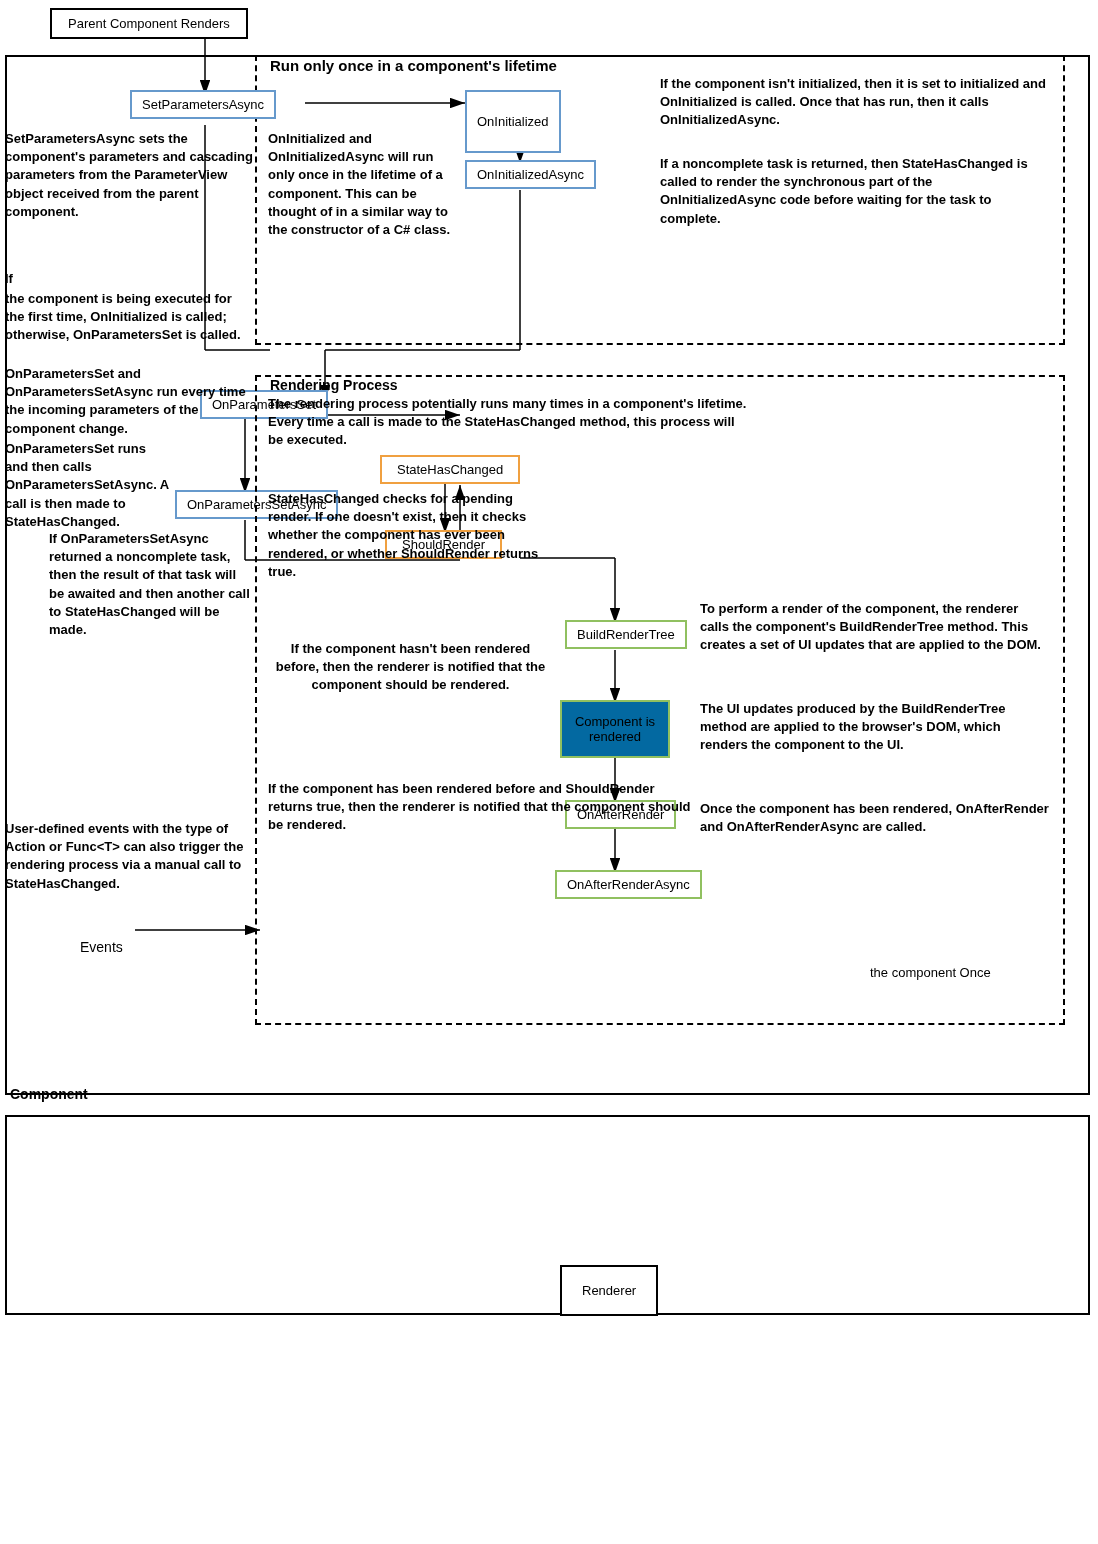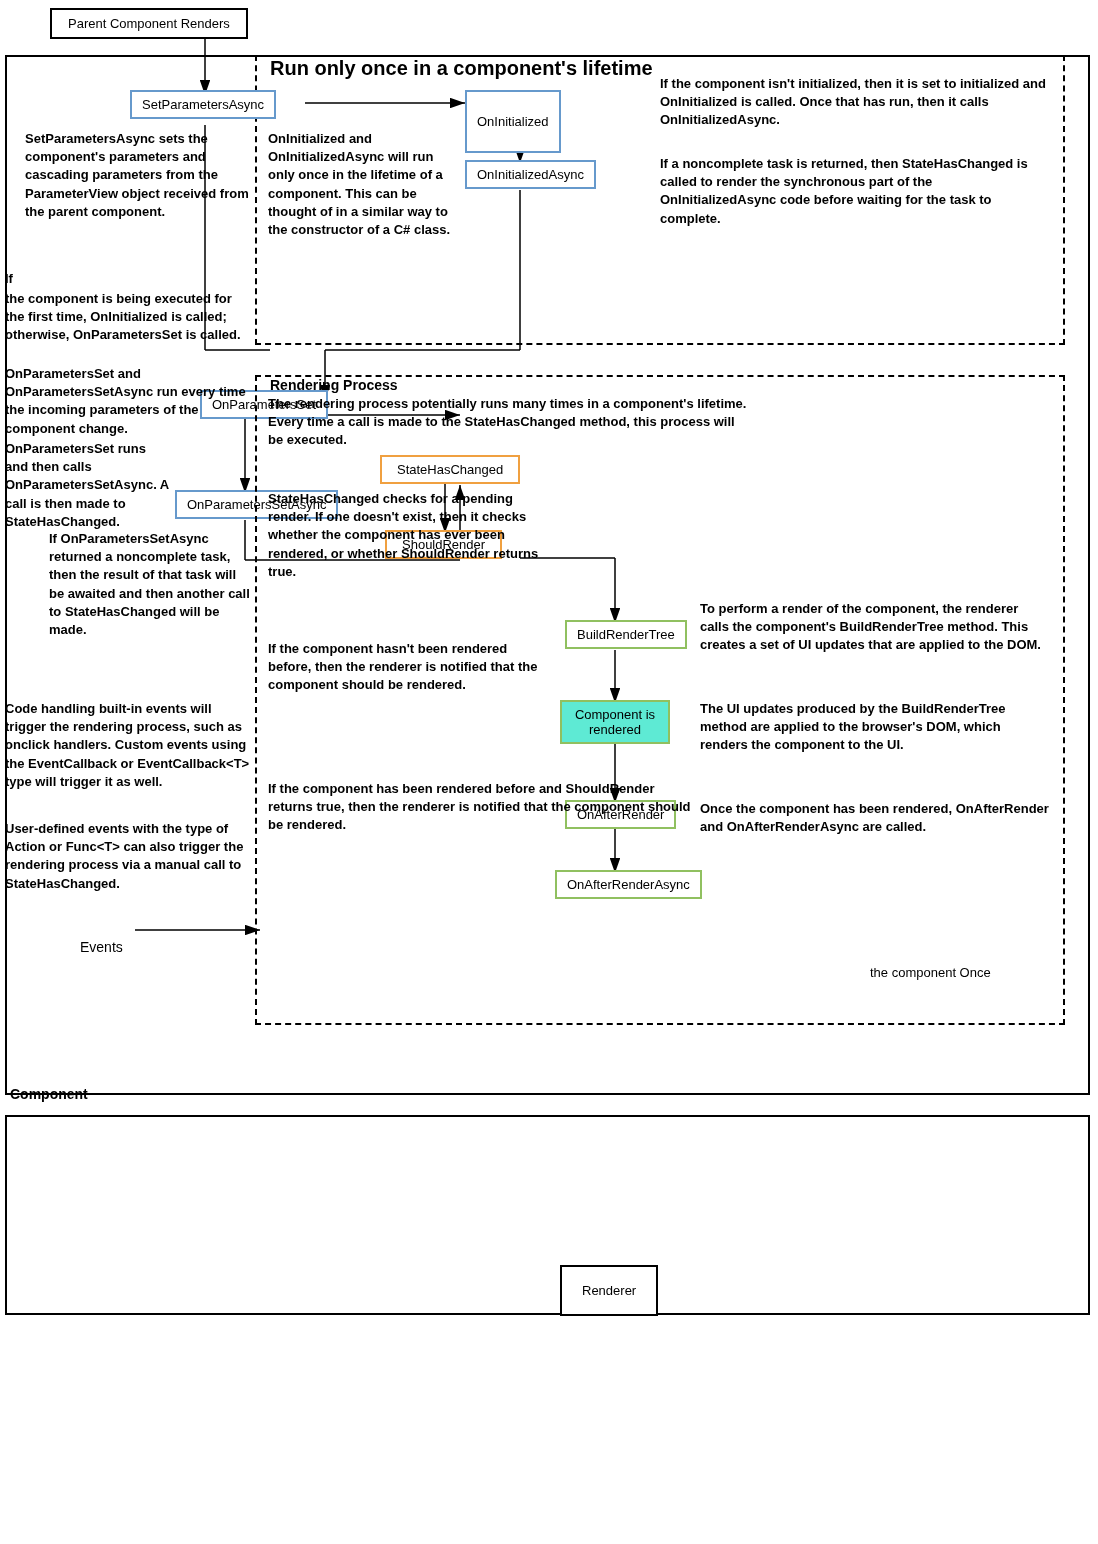--- a/index.html
+++ b/index.html
@@ -146,22 +146,22 @@
       padding: 5px 10px;
       background: #fff;
     }
 
     
     .component-rendered-box {
       position: absolute;
       top: 700px;
       left: 560px;
       border: 2px solid #90c060;
-      padding: 5px 10px;
-      background: #5eead4;
+      padding: 12px 10px;
+      background: #0369a1;
       text-align: center;
       width: 110px;
     }
 
     
     .on-after-render-box {
       position: absolute;
       top: 800px;
       left: 565px;
       border: 2px solid #90c060;
@@ -288,21 +288,21 @@
     <line x1="135" y1="930" x2="260" y2="930" stroke="#000" stroke-width="1.5" marker-end="url(#arrowhead)"></line>
   </svg>
 
   <div class="parent-box">
     <span>Parent Component Renders</span>
   </div>
 
   <div class="component-outer-box"></div>
 
   <div class="run-once-box"></div>
-  <div class="run-once-label" style="font-weight:bold;font-size:20px;">Run only once in a component's lifetime</div>
+  <div class="run-once-label" style="font-weight:bold;font-size:15px;">Run only once in a component's lifetime</div>
 
   <div class="set-params-box">
     <span>SetParametersAsync</span>
   </div>
 
   <div class="on-initialized-box">
     <span>OnInitialized</span>
   </div>
 
   <div class="on-initialized-async-box">
@@ -345,43 +345,40 @@
     <span>OnAfterRenderAsync</span>
   </div>
 
   <div style="position:absolute; top:895px; left:58px; width:80px; height:80px;">
 
     <span style="position:absolute;top:44px;left:22px;z-index:2;font-size:14px;">Events</span>
   </div>
 
   <div class="component-label">Component</div>
 
-  <div class="text-block" style="top:130px; left:5px; width:248px;padding-left:20px;">
+  <div class="text-block" style="top:130px; left:5px; width:248px;">
     <strong><span>SetParametersAsync</span> <span>sets the component's parameters and cascading parameters from the ParameterView object received from the parent component.</span></strong>
   </div>
 
   <div class="text-block" style="top:290px; left:5px; width:248px;">
     <strong><span>the component is being executed for the first time, OnInitialized is called; otherwise, OnParametersSet is called.</span></strong>
   </div>
 
   <div class="text-block" style="top:365px; left:5px; width:248px;">
     <strong><span>OnParametersSet and OnParametersSetAsync run every time the incoming parameters of the component change.</span></strong>
   </div>
 
   <div class="text-block" style="top:440px; left:5px; width:165px;">
     <strong><span>OnParametersSet runs and then calls OnParametersSetAsync. A call is then made to StateHasChanged.</span></strong>
   </div>
 
   <div class="text-block" style="top:530px; left:5px; width:248px;padding-left:44px;">
     <strong><span>If OnParametersSetAsync returned a noncomplete task, then the result of that task will be awaited and then another call to StateHasChanged will be made.</span></strong>
   </div>
 
-  <div class="text-block" style="top:700px; left:5px; width:248px;">
-    <strong><span>Code handling built-in events will trigger the rendering process, such as onclick handlers. Custom events using the EventCallback or EventCallback&lt;T&gt; type will trigger it as well.</span></strong>
-  </div>
 
   <div class="text-block" style="top:820px; left:5px; width:248px;">
     <strong><span>User-defined events with the type of Action or Func&lt;T&gt; can also trigger the rendering process via a manual call to StateHasChanged.</span></strong>
   </div>
 
   <div class="text-block" style="top:130px; left:268px; width:185px;">
     <strong><span>OnInitialized and OnInitializedAsync will run only once in the lifetime of a component. This can be thought of in a similar way to the constructor of a C# class.</span></strong>
   </div>
 
   <div class="text-block" style="top:75px; left:660px; width:390px;">
@@ -397,21 +394,21 @@
   </div>
 
   <div class="text-block" style="top:600px; left:700px; width:350px;">
     <strong><span>To perform a render of the component, the renderer calls the component's BuildRenderTree method. This creates a set of UI updates that are applied to the DOM.</span></strong>
   </div>
 
   <div class="text-block" style="top:490px; left:268px; width:285px;">
     <strong><span>StateHasChanged checks for a pending render. If one doesn't exist, then it checks whether the component has ever been rendered, or whether ShouldRender returns true.</span></strong>
   </div>
 
-  <div class="text-block" style="top:640px; left:268px; width:285px;">
+  <div class="text-block" style="top:640px; left:268px; width:285px;text-align:center;">
     <strong><span>If the component hasn't been rendered before, then the renderer is notified that the component should be rendered.</span></strong>
   </div>
 
   <div class="text-block" style="top:780px; left:268px; width:430px;">
     <strong><span>If the component has been rendered before and ShouldRender returns true, then the renderer is notified that the component should be rendered.</span></strong>
   </div>
 
   <div class="text-block" style="top:700px; left:700px; width:350px;">
     <strong><span>The UI updates produced by the BuildRenderTree method are applied to the browser's DOM, which renders the component to the UI.</span></strong>
   </div>

